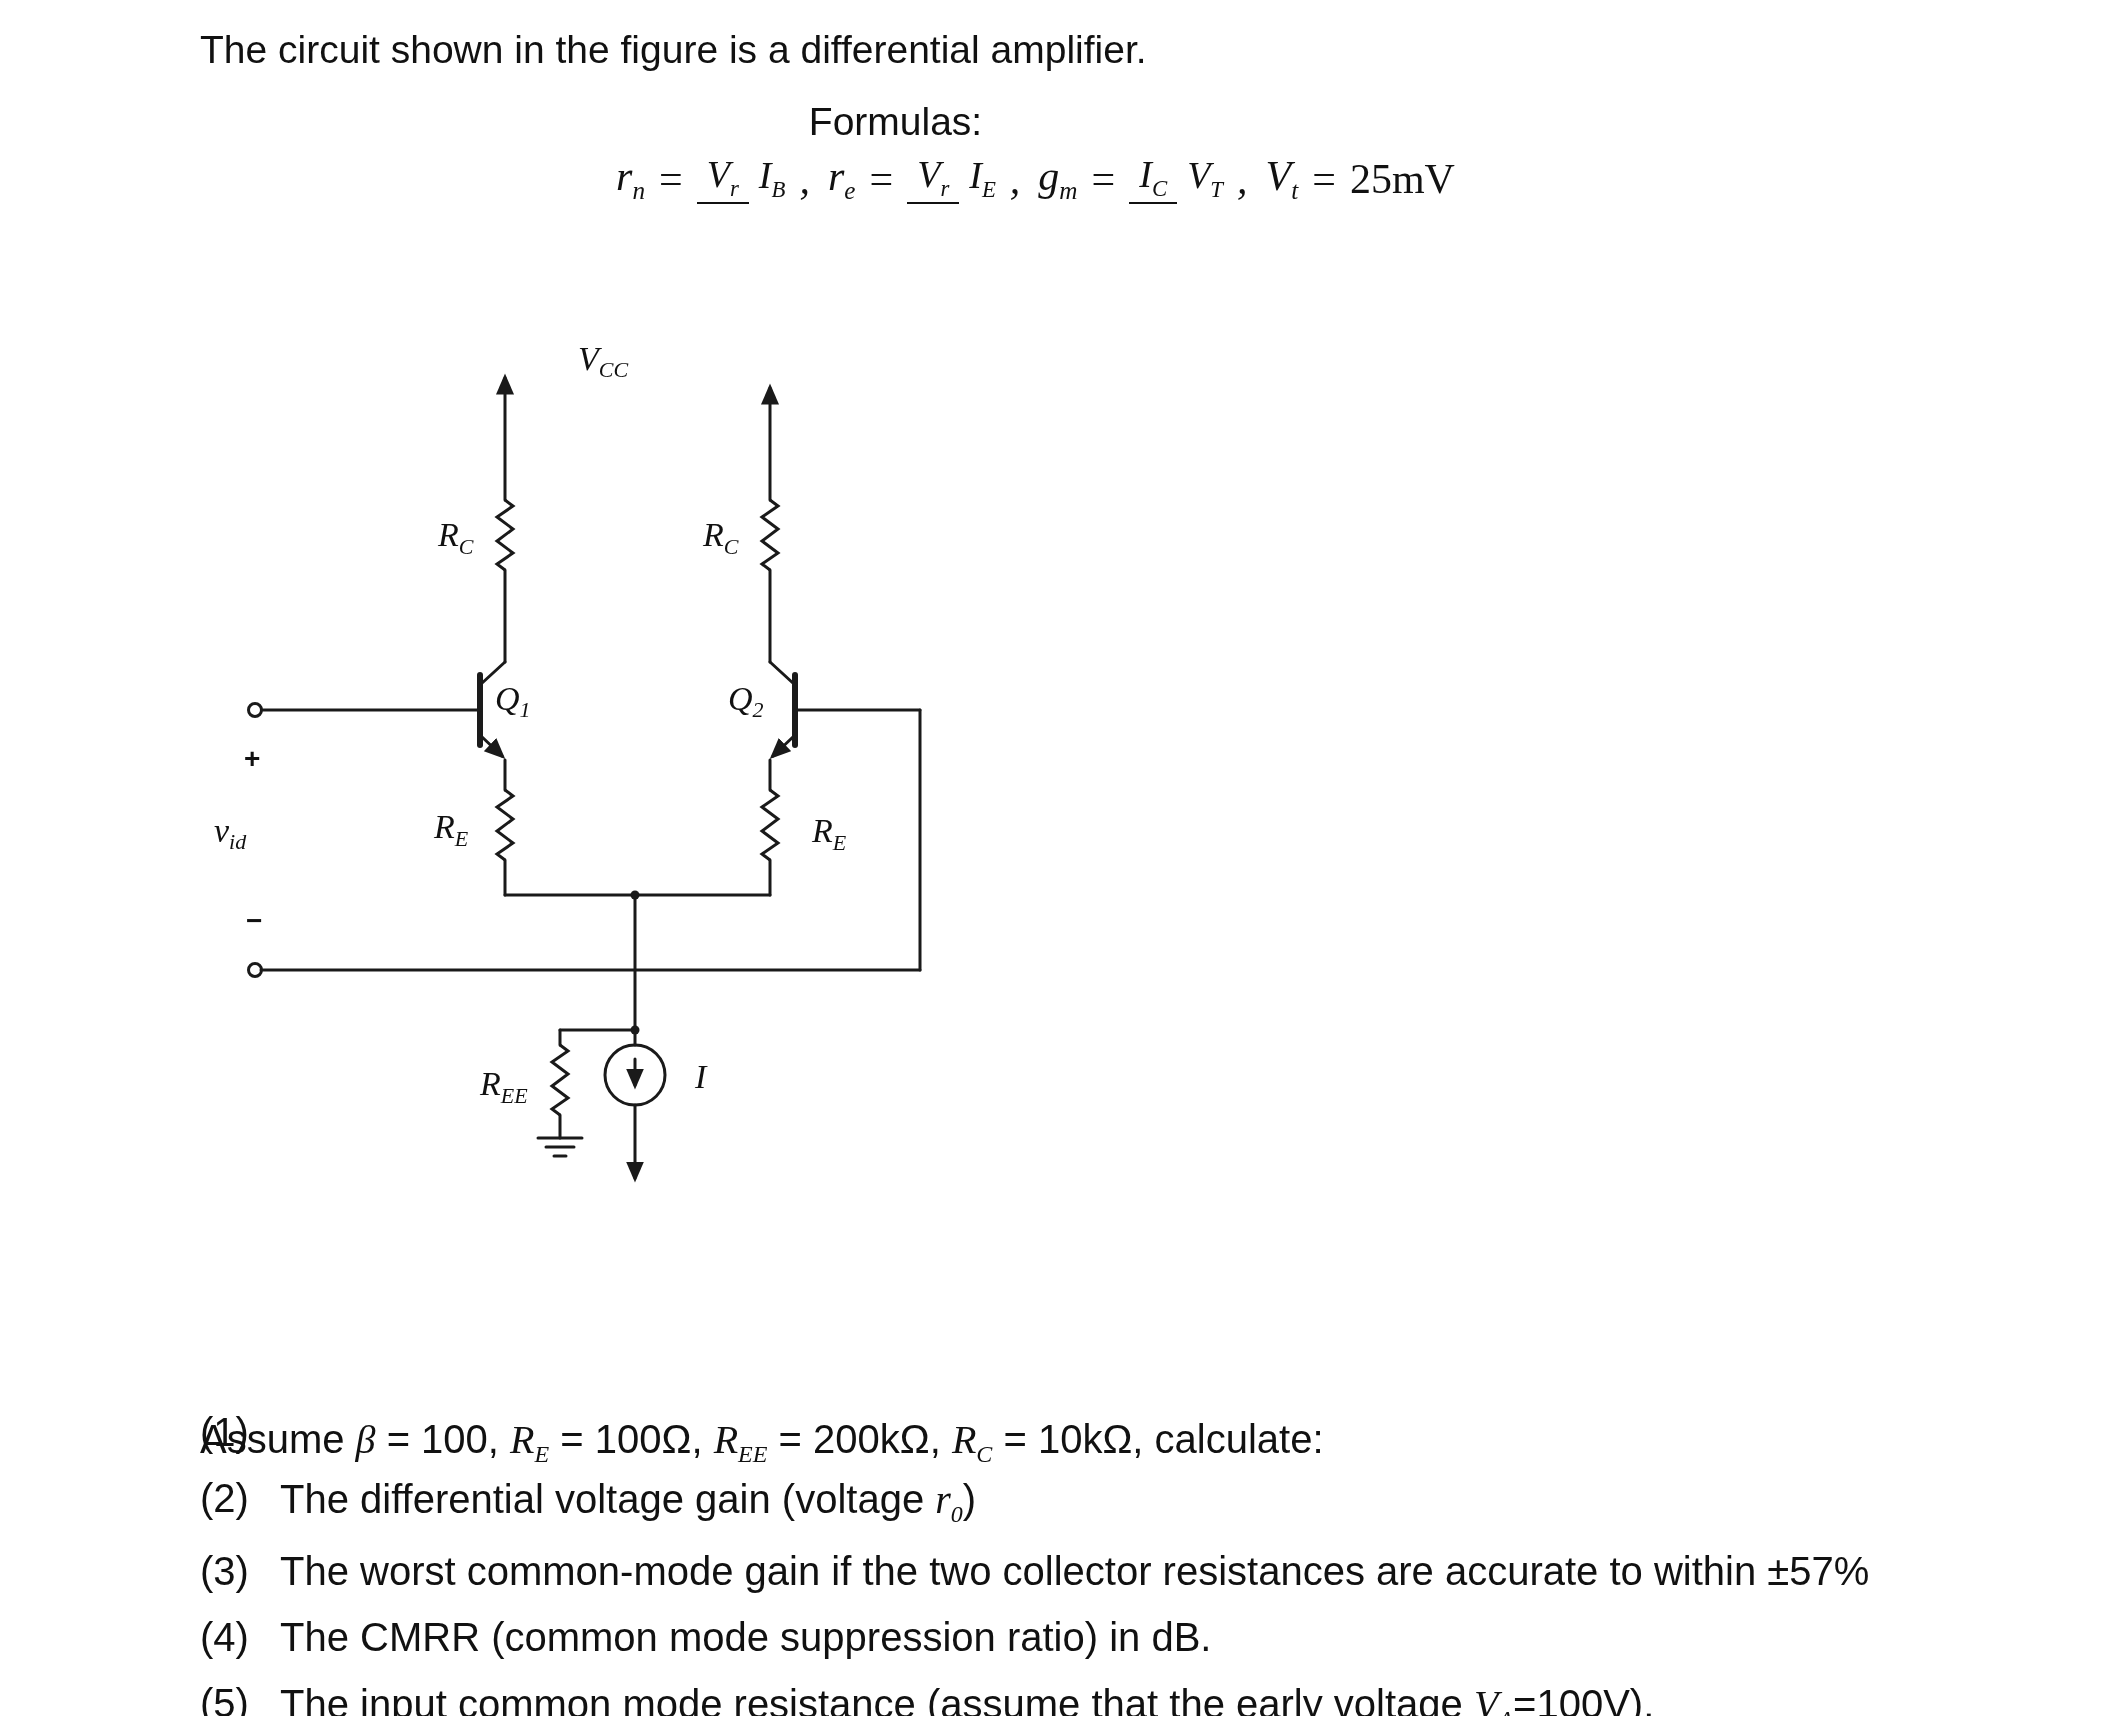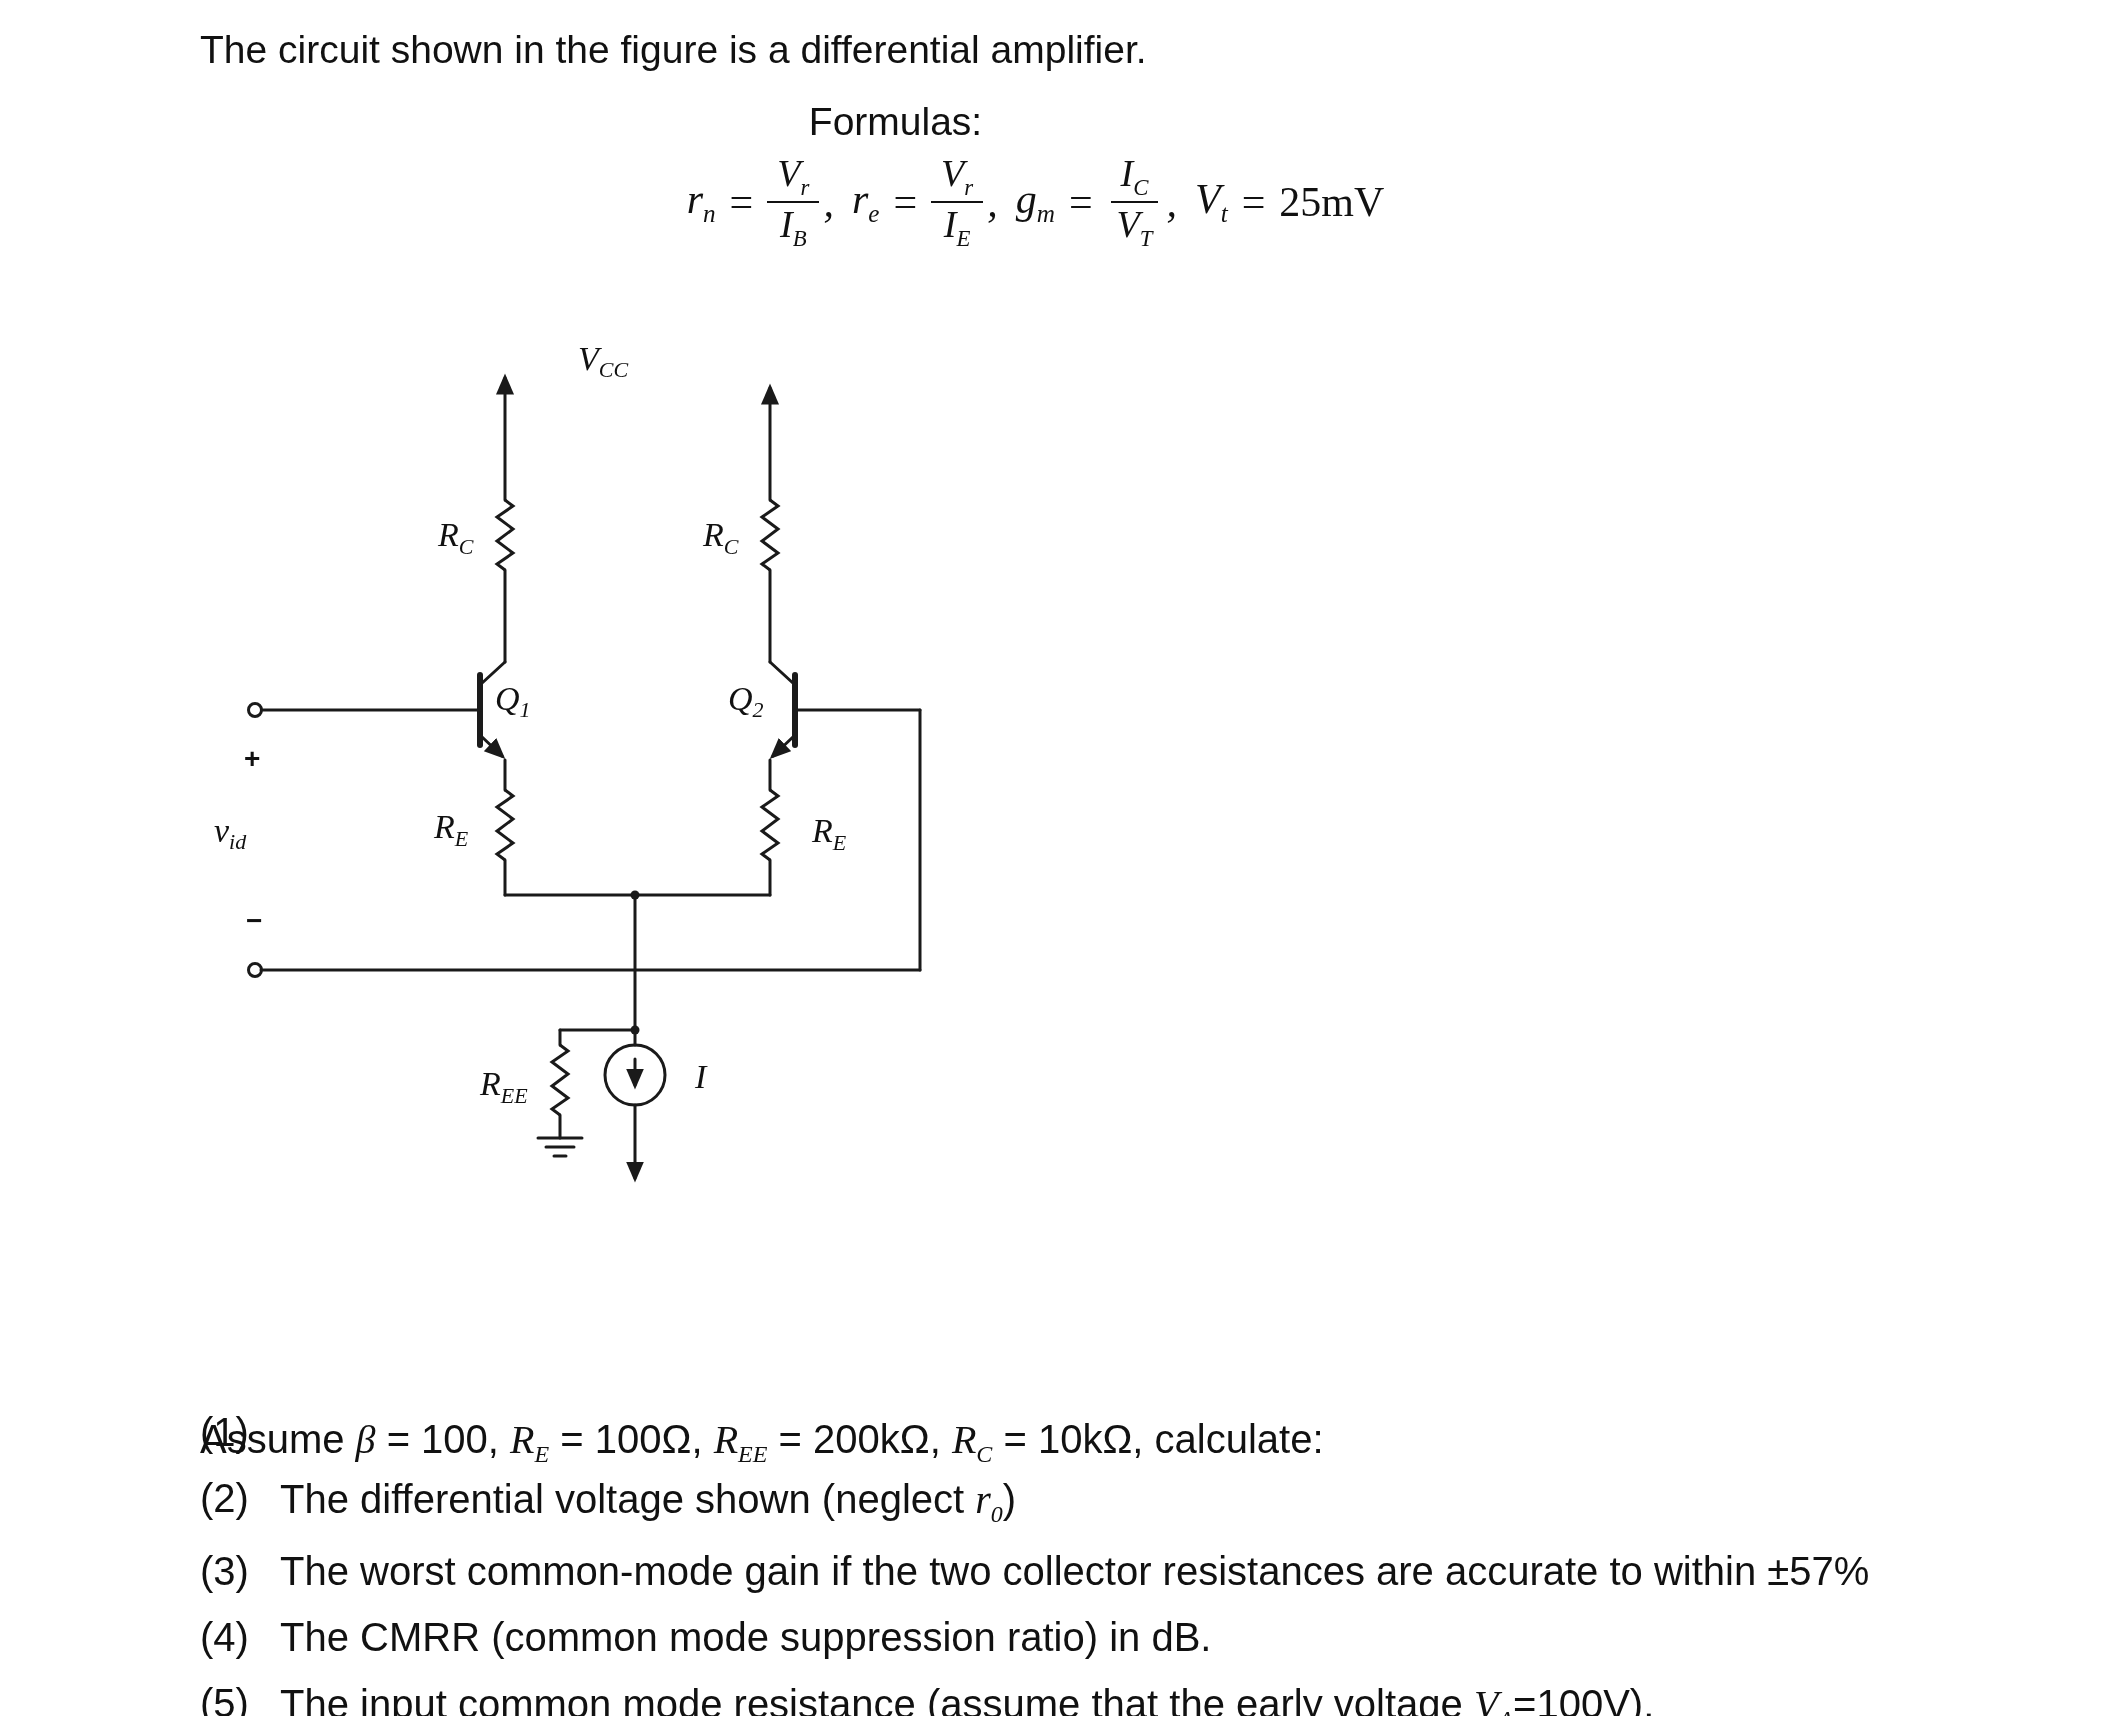--- a/index.html
+++ b/index.html
@@ -11,21 +11,21 @@
   .formulas-label{position:absolute;left:0;top:100px;width:1791px;text-align:center;font-size:39px;}
   .formula{
     position:absolute;left:0;top:152px;width:2071px;
     display:flex;justify-content:center;
     font-family:"Liberation Serif",serif;font-size:42px;font-style:italic;
   }
   .term{display:inline-flex;align-items:center;}
   .eqs{margin:0 14px;font-style:normal;}
   .comma{margin:0 18px 0 4px;}
   .up{font-style:normal;}
-  .frac{display:inline-flex;flex-direction:column;align-items:center;line-height:1.15;font-size:38px;}
+  .frac{display:inline-flex;flex-direction:row;align-items:center;line-height:1.15;font-size:38px;}
   .frac .num{border-bottom:2.5px solid #111;padding:0 10px;}
   .frac .den{padding:0 10px;}
   sub{font-size:0.6em;}
   .circuit{position:absolute;left:180px;top:330px;}
   .circuit line, .circuit path.wire{stroke:#1a1a1a;stroke-width:3;fill:none;stroke-linecap:round;}
   .circuit .bar{stroke:#1a1a1a;stroke-width:6;}
   .clabel{font-family:"Liberation Serif",serif;font-style:italic;font-size:34px;fill:#111;}
   .ssub{font-size:22px;}
   .sign{font-family:"Liberation Sans",sans-serif;font-size:28px;font-style:normal;fill:#111;font-weight:bold;}
   .assume{position:absolute;left:200px;top:1416px;font-size:40px;}
@@ -164,21 +164,21 @@
 <div class="assume">
   <span>Assume </span><i>β</i><span> = 100, </span><i><span>R</span><sub>E</sub></i><span> = 100Ω, </span><i><span>R</span><sub>EE</sub></i><span> = 200kΩ, </span><i><span>R</span><sub>C</sub></i><span> = 10kΩ, calculate:</span>
 </div>
 
 <div class="qlist">
   <div class="qrow">
     <span class="qnum">(1)</span>
   </div>
   <div class="qrow">
     <span class="qnum">(2)</span>
-    <span><span>The differential voltage shown (neglect </span><i><span>r</span><sub>0</sub></i><span>)</span></span>
+    <span><span>The differential voltage gain (voltage </span><i><span>r</span><sub>0</sub></i><span>)</span></span>
   </div>
   <div class="qrow">
     <span class="qnum">(3)</span>
     <span>The worst common-mode gain if the two collector resistances are accurate to within ±57%</span>
   </div>
   <div class="qrow">
     <span class="qnum">(4)</span>
     <span>The CMRR (common mode suppression ratio) in dB.</span>
   </div>
   <div class="qrow">

